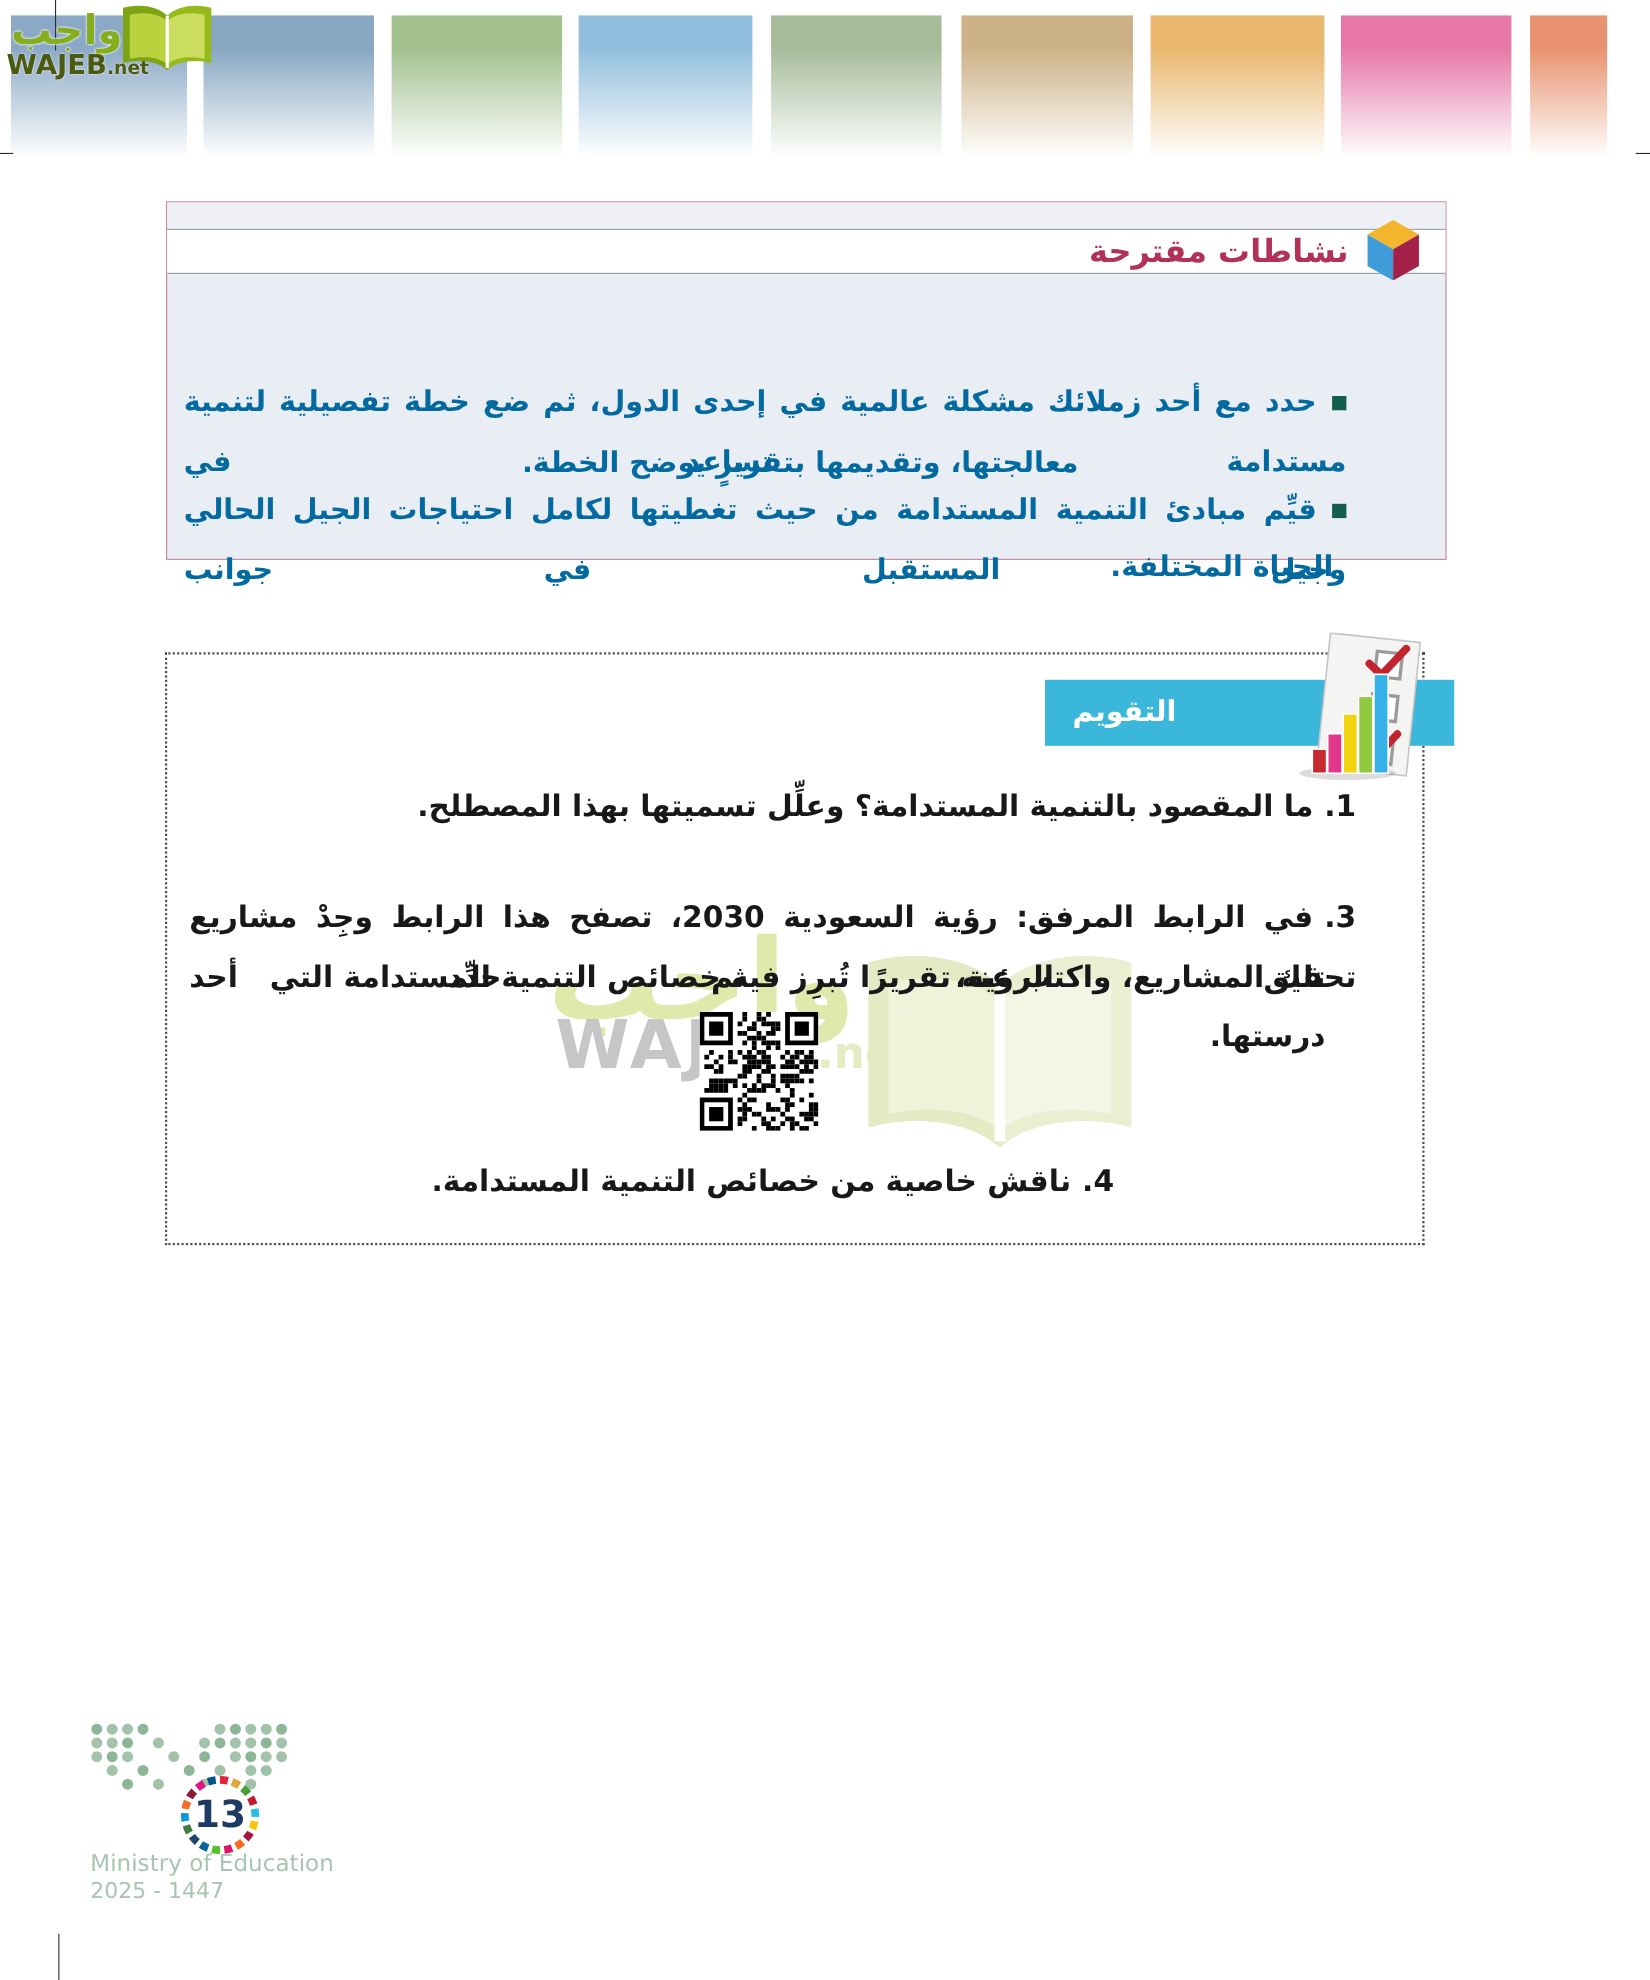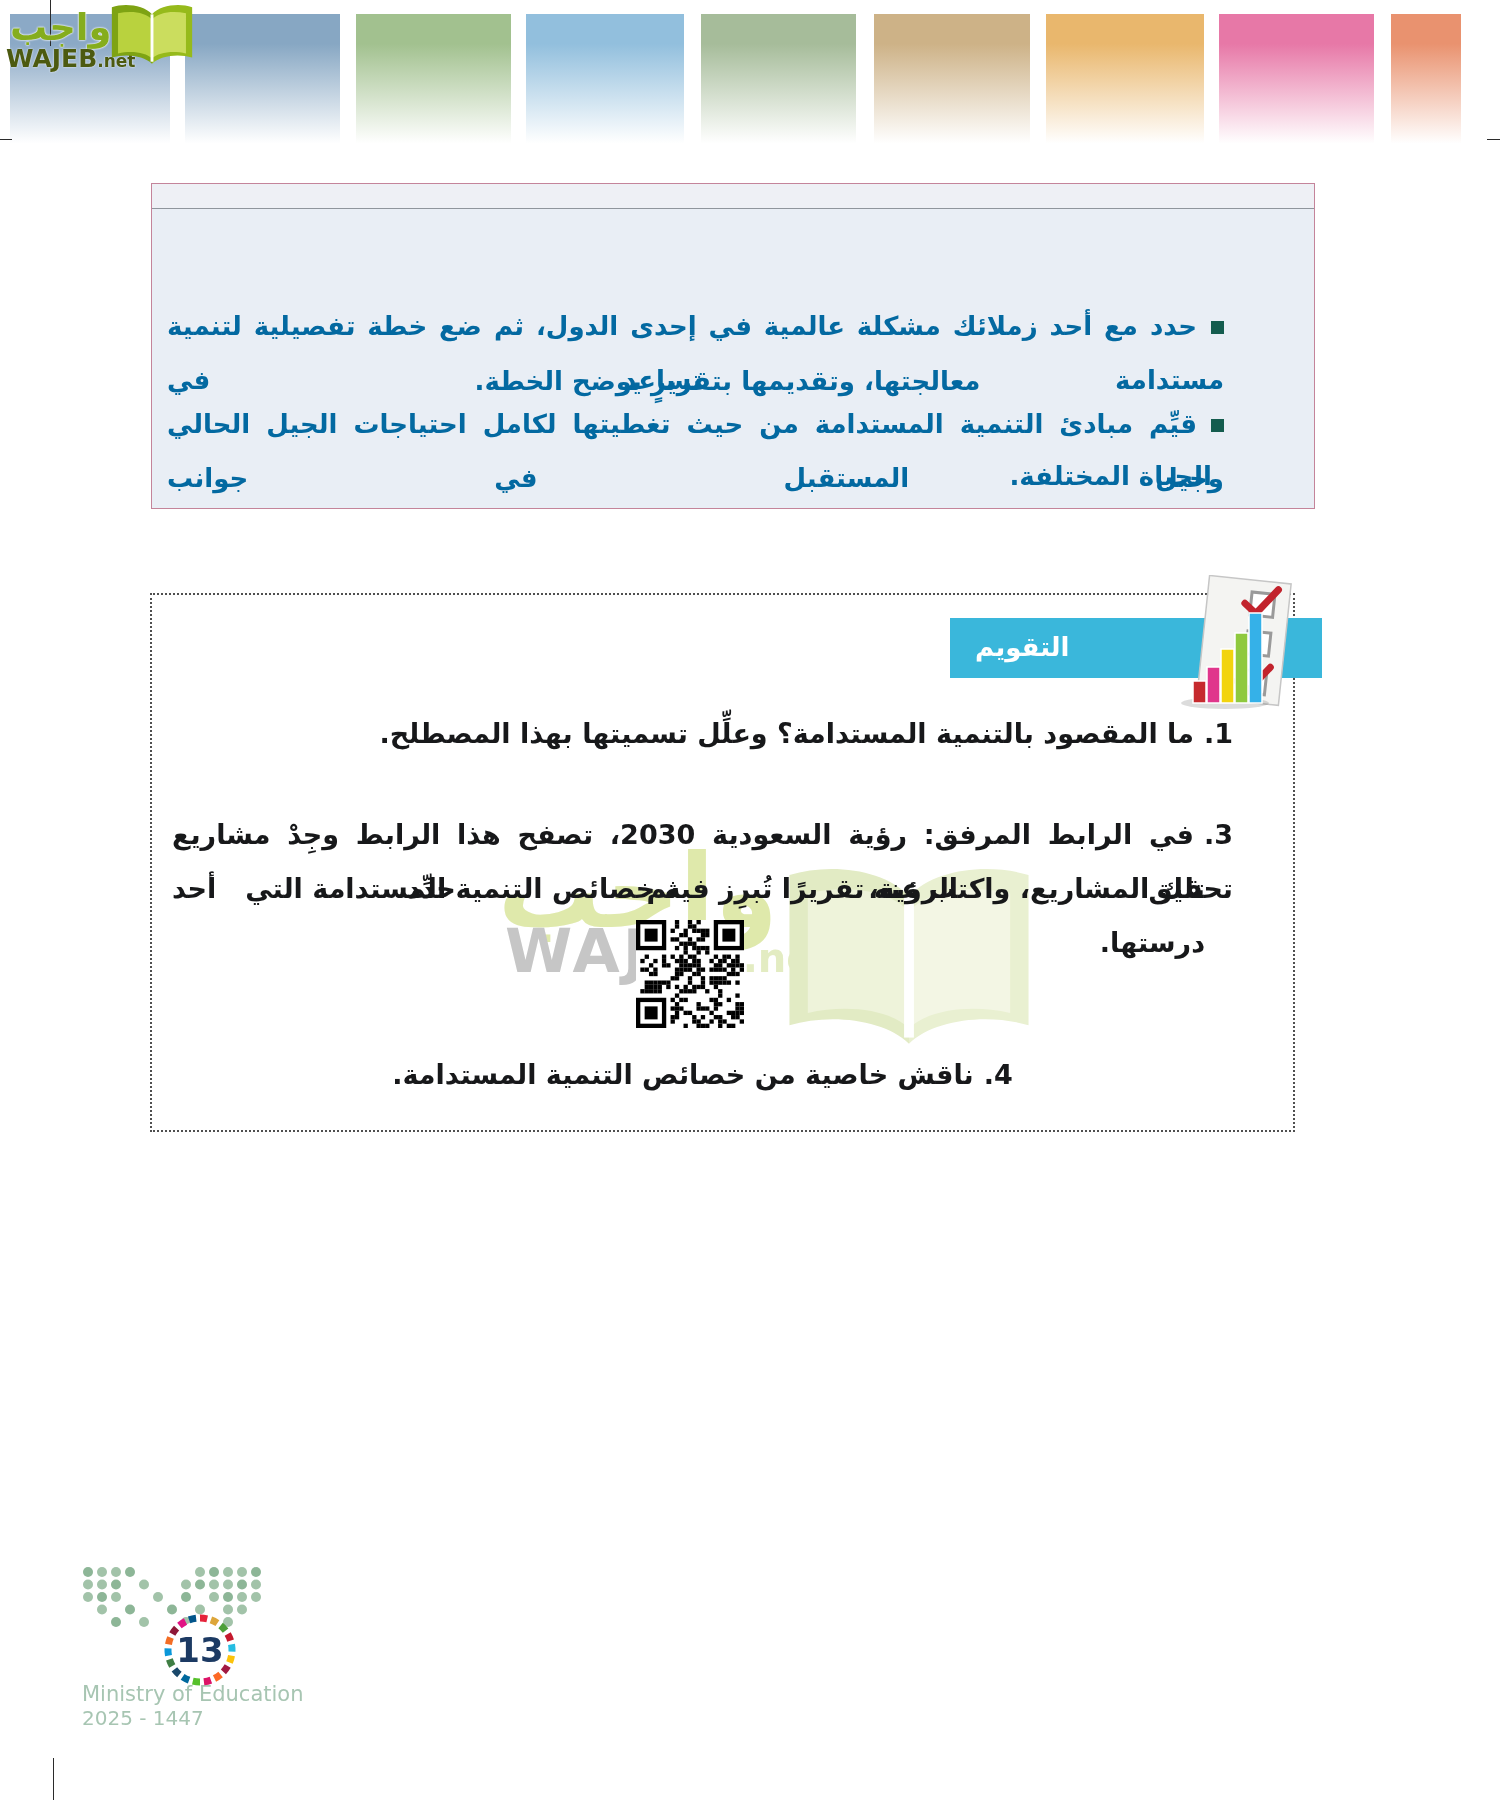--- a/index.html
+++ b/index.html
@@ -109,20 +109,28 @@
       <path d="M46 12 C38 3 20 1 7 5 L7 54 C20 50 38 52 46 60 Z" fill="#7ea313"></path>
       <path d="M46 12 C54 3 72 1 85 5 L85 54 C72 50 54 52 46 60 Z" fill="#96ba1b"></path>
       <path d="M46 17 C40 10 26 8 13 11 L13 50 C26 47 40 49 46 55 Z" fill="#b9d23e"></path>
       <path d="M46 17 C52 10 66 8 79 11 L79 50 C66 47 52 49 46 55 Z" fill="#cbdd5e"></path>
       <rect x="44.6" y="12" width="2.8" height="46" fill="#ffffff"></rect>
     </svg>
   </div>
 
   <div id="act-box">
     <div id="act-band"></div>
+    <div id="act-title-band">
+      <span id="act-title">نشاطات مقترحة</span>
+      <svg id="cube-icon" width="47" height="55" viewBox="0 0 46 54">
+        <polygon points="23,0 46,13 23,26 0,13" fill="#f2b52b"></polygon>
+        <polygon points="0,13 23,26 23,54 0,41" fill="#3f9cd8"></polygon>
+        <polygon points="46,13 23,26 23,54 46,41" fill="#a32048"></polygon>
+      </svg>
+    </div>
     <div style="position:relative;">
       <div class="act-line act-just" id="act-l1">
         <span class="bullet-sq"></span><span>حدد مع أحد زملائك مشكلة عالمية في إحدى الدول، ثم ضع خطة تفصيلية لتنمية مستدامة تساعد في</span>
       </div>
       <div class="act-line" id="act-l2">معالجتها، وتقديمها بتقريرٍ يوضح الخطة.</div>
       <div class="act-line act-just" id="act-l3">
         <span class="bullet-sq"></span><span>قيِّم مبادئ التنمية المستدامة من حيث تغطيتها لكامل احتياجات الجيل الحالي وجيل المستقبل في جوانب</span>
       </div>
       <div class="act-line" id="act-l4">الحياة المختلفة.</div>
     </div>

